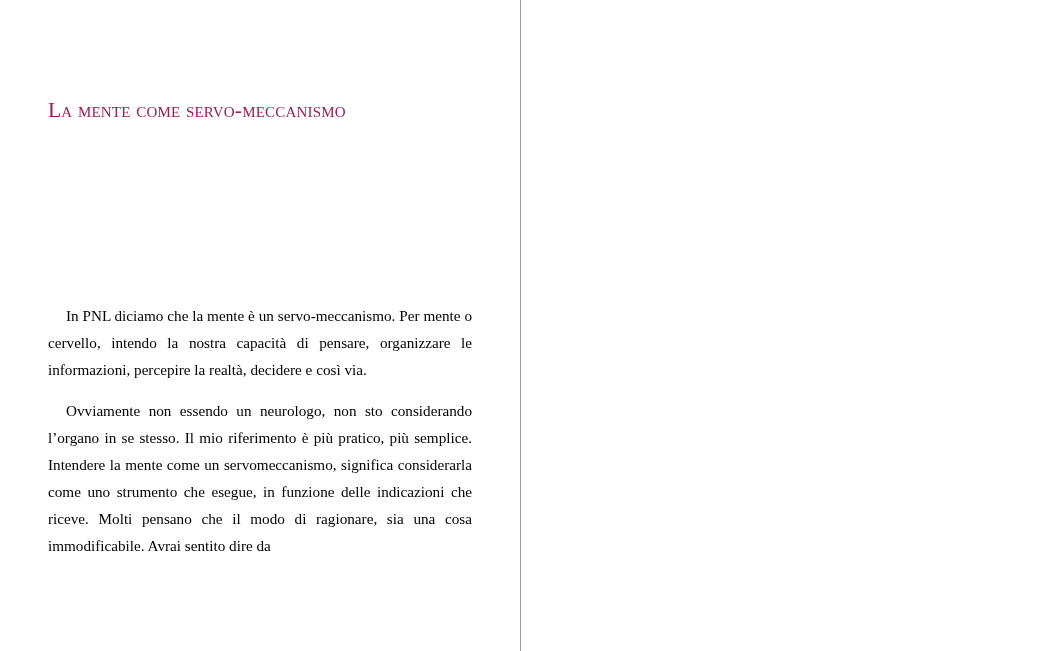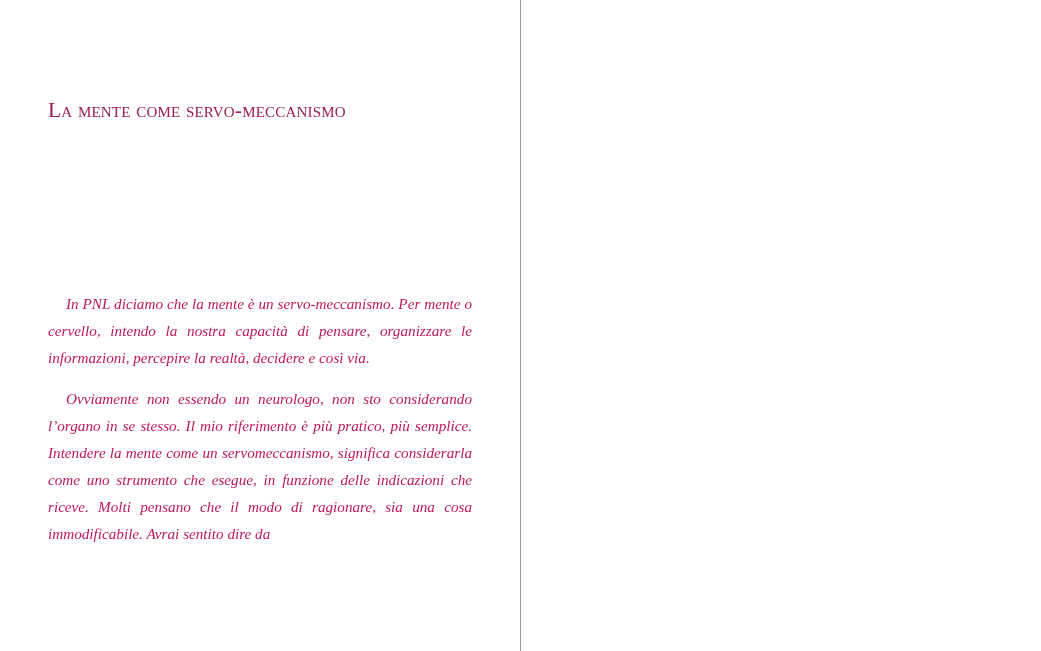--- a/index.html
+++ b/index.html
@@ -55,29 +55,28 @@
     font-weight: normal;
     margin: 0;
   }
   .left-body {
     position: absolute;
     left: 48px;
     top: 290px;
     width: 424px;
   }
   p.para {
-    margin: 0 0 14px 0;
+    margin: 12px 0 14px 0;
     text-align: justify;
     text-justify: inter-word;
     font-size: 15.2px;
     line-height: 27px;
     text-indent: 18px;
     hyphens: none;
-    color: #be185d;
-    font-style: italic;
+    color: #000000;
   }
   p.para:last-child {
     margin-bottom: 0;
   }
 </style>
 </head>
 <body>
 
 <div class="page">
 

